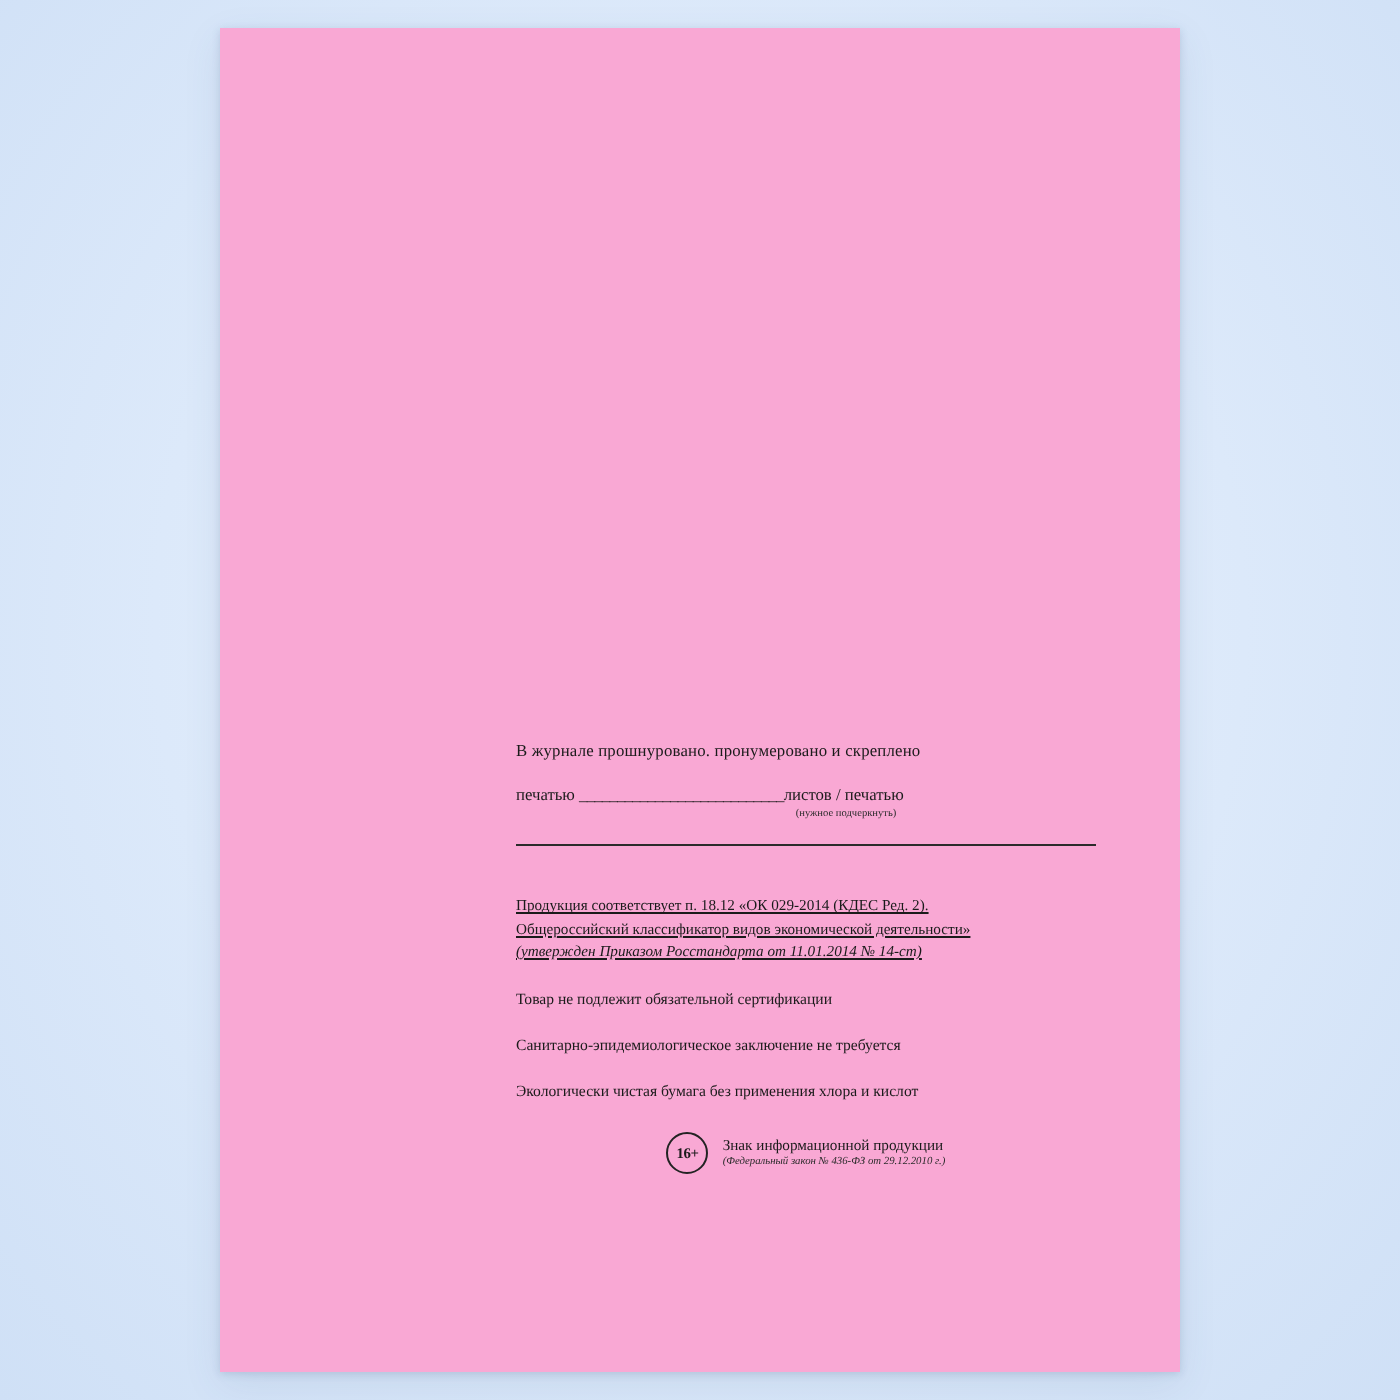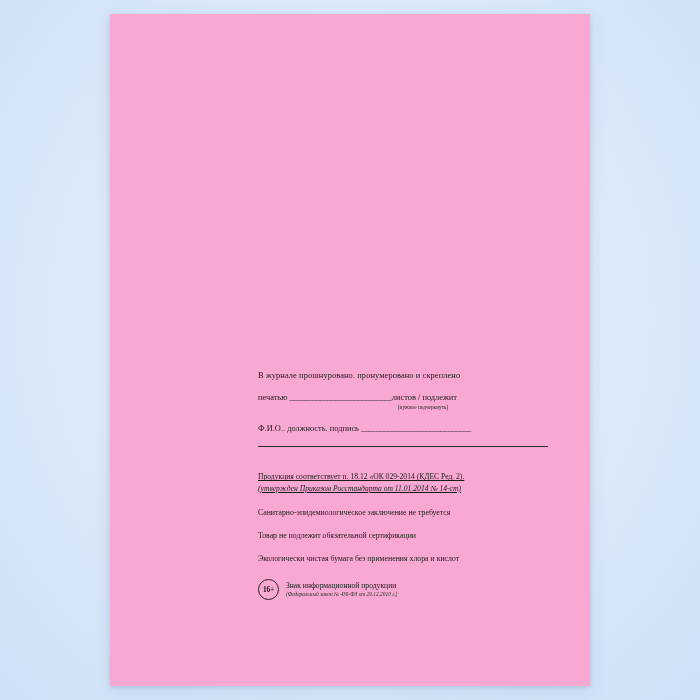--- a/index.html
+++ b/index.html
@@ -90,20 +90,21 @@
     text-decoration: underline;
   }
   .block-b .ital { font-style: italic; }
   .para { margin-top: 14px; font-size: 7.8px; }
 
   .info-sign {
     margin-top: 16px;
     display: flex;
     align-items: center;
     gap: 7px;
+    justify-content: center;
   }
   .age-badge {
     width: 19px;
     height: 19px;
     border-radius: 50%;
     border: 1.1px solid #232323;
     display: flex;
     align-items: center;
     justify-content: center;
     font-size: 7.4px;
@@ -120,41 +121,38 @@
 
 <div class="scene">
   <div class="page">
     <div class="content">
 
       <div class="block-a">
         <div class="line-1">В журнале прошнуровано. пронумеровано и скреплено</div>
 
         <div class="fill-row">
           <span>печатью</span>
-          <span class="dots">___________________________</span><span>листов / подлежит</span>
+          <span class="dots">___________________________</span><span>листов / печатью</span>
           <span class="hint">(нужное подчеркнуть)</span>
         </div>
 
 
-        <div class="fio-row">
-          <span>Ф.И.О.. должность. подпись</span>
-          <span class="dots">_____________________________</span>
-        </div>
 
         <div class="long-rule"></div>
 
       </div>
 
       <div class="block-b">
         <div>Продукция соответствует п. 18.12 «ОК 029-2014 (КДЕС Ред. 2).</div>
+        <div>Общероссийский классификатор видов экономической деятельности»</div>
         <div class="ital">(утвержден Приказом Росстандарта от 11.01.2014 № 14-ст)</div>
       </div>
 
+      <div class="para">Товар не подлежит обязательной сертификации</div>
       <div class="para">Санитарно-эпидемиологическое заключение не требуется</div>
-      <div class="para">Товар не подлежит обязательной сертификации</div>
       <div class="para">Экологически чистая бумага без применения хлора и кислот</div>
 
       <div class="info-sign">
         <div class="age-badge">16+</div>
         <div class="info-text">
           <div class="info-title">Знак информационной продукции</div>
           <div class="info-sub">(Федеральный закон № 436-ФЗ от 29.12.2010 г.)</div>
         </div>
       </div>
 

